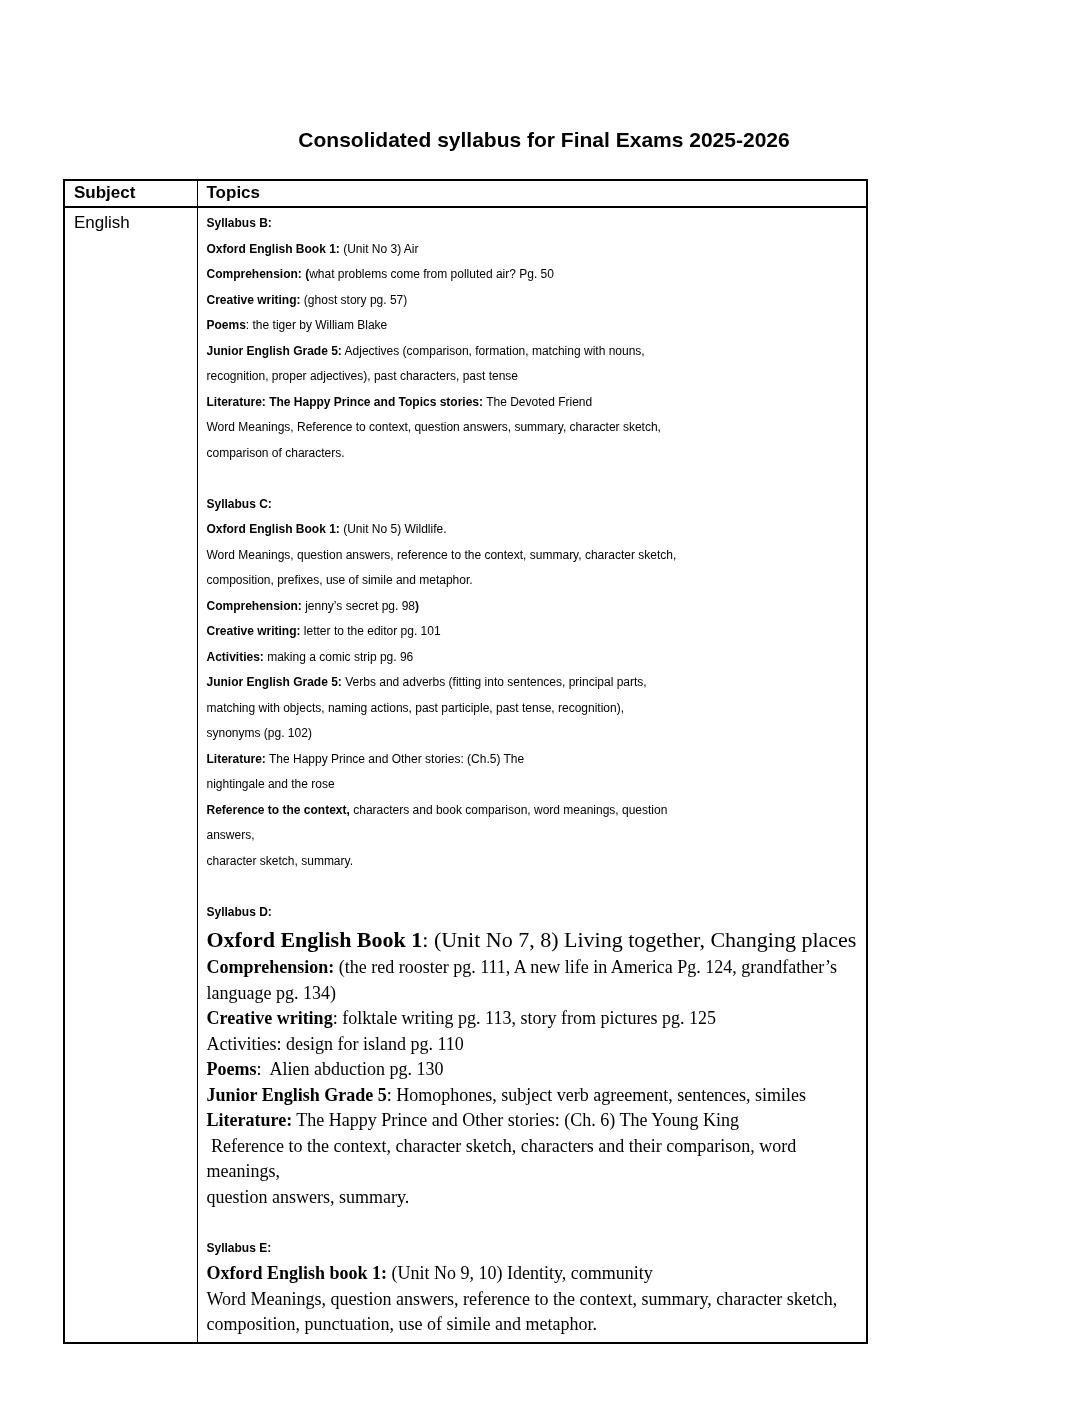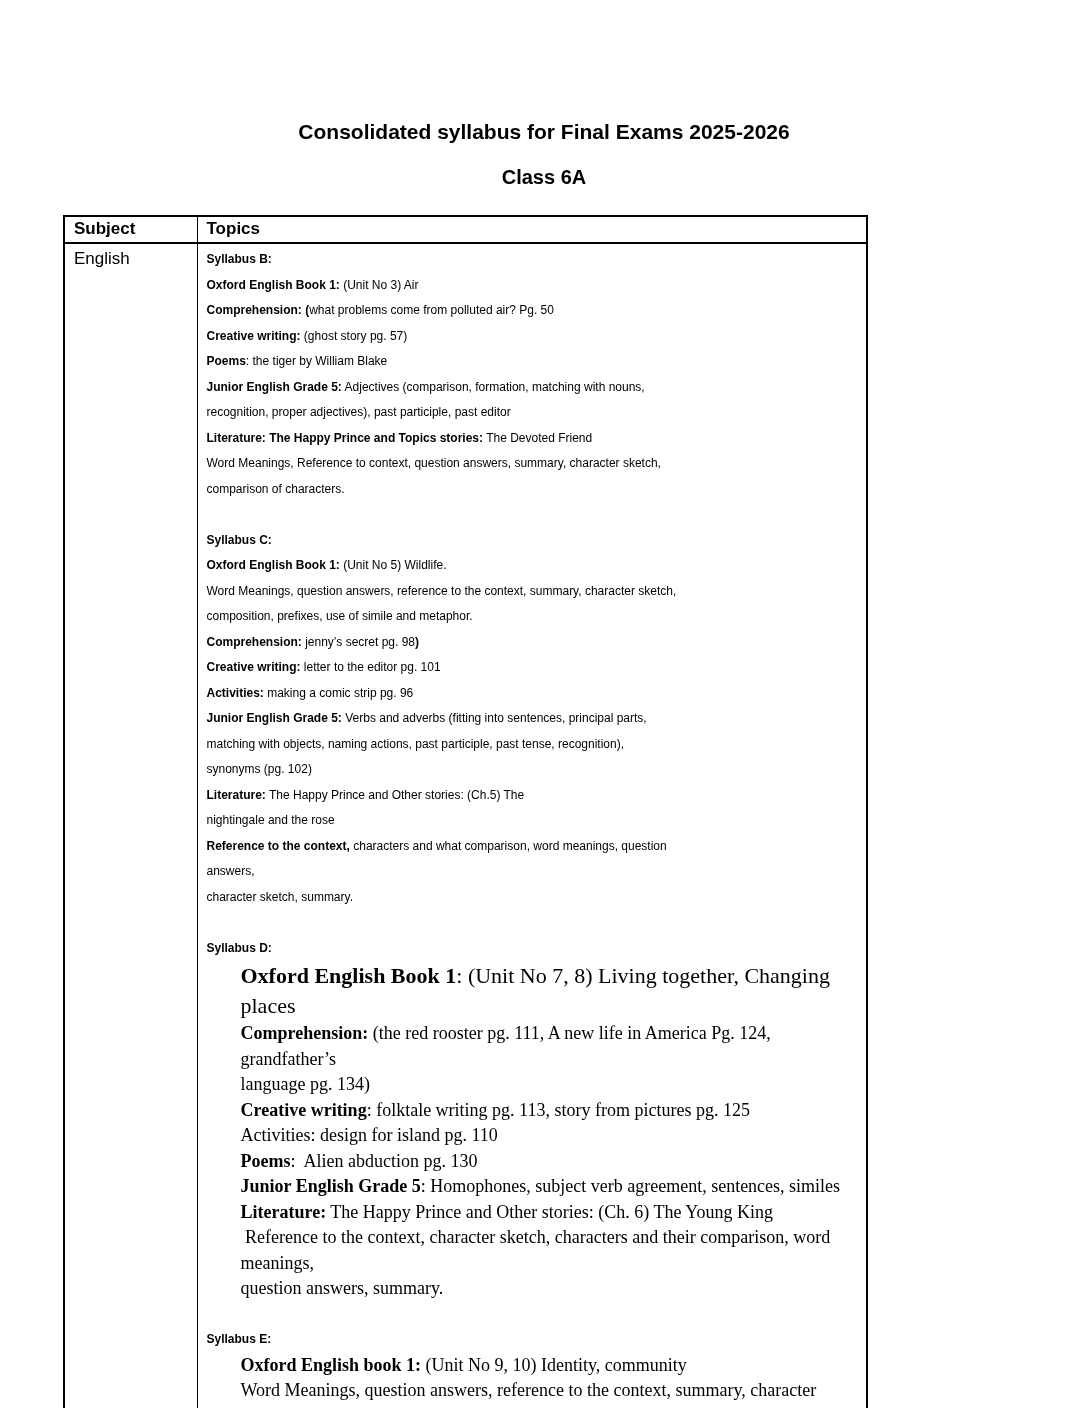--- a/index.html
+++ b/index.html
@@ -7,21 +7,21 @@
   body {
     width: 1088px; height: 1408px;
     background: #ffffff;
     color: #000000;
     font-family: "Liberation Sans", sans-serif;
     -webkit-font-smoothing: antialiased;
   }
   .page { position: relative; width: 1088px; height: 1408px; overflow: hidden; }
 
   .doc-title {
-    margin: 8px; padding-top: 110px;
+    margin: 16px; padding-top: 110px;
     text-align: center;
     font-size: 21px; font-weight: bold;
     line-height: 28px;
   }
   .doc-subtitle {
     margin: 18px 0 0 0;
     text-align: center;
     font-size: 20px; font-weight: bold;
     line-height: 26px;
   }
@@ -53,34 +53,32 @@
   .line {
     white-space: pre-wrap;
     font-size: 12px;
     line-height: 25.5px;
     min-height: 25.5px;
   }
   .line .b { font-weight: bold; }
   .line.serif {
     font-family: "Liberation Serif", serif;
     font-size: 18px;
-    margin-left: 34px;
   }
   .line.large {
     font-size: 22px;
     line-height: 30px;
     min-height: 30px;
   }
 </style>
 </head>
 <body>
 
 <div class="page">
   <h1 class="doc-title">Consolidated syllabus for Final Exams 2025-2026</h1>
-  <h2 class="doc-subtitle">Class 6A</h2>
 
   <table class="syllabus">
     <colgroup>
       <col class="c-subject">
       <col class="c-topics">
     </colgroup>
     <thead>
       <tr>
         <th>Subject</th>
         <th>Topics</th>
@@ -89,38 +87,38 @@
     <tbody>
       <tr>
         <td class="subject-cell">English</td>
         <td class="topics-cell">
             <div class="line"><span class="b">Syllabus B:</span></div>
             <div class="line"><span class="b">Oxford English Book 1:</span><span> (Unit No 3) Air</span></div>
             <div class="line"><span class="b">Comprehension: (</span><span>what problems come from polluted air? Pg. 50</span></div>
             <div class="line"><span class="b">Creative writing:</span><span> (ghost story pg. 57)</span></div>
             <div class="line"><span class="b">Poems</span><span>: the tiger by William Blake</span></div>
             <div class="line"><span class="b">Junior English Grade 5:</span><span> Adjectives (comparison, formation, matching with nouns,</span></div>
-            <div class="line"><span>recognition, proper adjectives), past participle, past editor</span></div>
+            <div class="line"><span>recognition, proper adjectives), past characters, past tense</span></div>
             <div class="line"><span class="b">Literature: The Happy Prince and Topics stories:</span><span> The Devoted Friend</span></div>
             <div class="line"><span>Word Meanings, Reference to context, question answers, summary, character sketch,</span></div>
             <div class="line"><span>comparison of characters.</span></div>
             <div class="line">&nbsp;</div>
             <div class="line"><span class="b">Syllabus C:</span></div>
             <div class="line"><span class="b">Oxford English Book 1:</span><span> (Unit No 5) Wildlife.</span></div>
             <div class="line"><span>Word Meanings, question answers, reference to the context, summary, character sketch,</span></div>
             <div class="line"><span>composition, prefixes, use of simile and metaphor.</span></div>
             <div class="line"><span class="b">Comprehension:</span><span> jenny’s secret pg. 98</span><span class="b">)</span></div>
             <div class="line"><span class="b">Creative writing:</span><span> letter to the editor pg. 101</span></div>
             <div class="line"><span class="b">Activities:</span><span> making a comic strip pg. 96</span></div>
             <div class="line"><span class="b">Junior English Grade 5:</span><span> Verbs and adverbs (fitting into sentences, principal parts,</span></div>
             <div class="line"><span>matching with objects, naming actions, past participle, past tense, recognition),</span></div>
             <div class="line"><span>synonyms (pg. 102)</span></div>
             <div class="line"><span class="b">Literature:</span><span> The Happy Prince and Other stories: (Ch.5) The</span></div>
             <div class="line"><span>nightingale and the rose</span></div>
-            <div class="line"><span class="b">Reference to the context,</span><span> characters and what comparison, word meanings, question</span></div>
+            <div class="line"><span class="b">Reference to the context,</span><span> characters and book comparison, word meanings, question</span></div>
             <div class="line"><span>answers,</span></div>
             <div class="line"><span>character sketch, summary.</span></div>
             <div class="line">&nbsp;</div>
             <div class="line"><span class="b">Syllabus D:</span></div>
             <div class="line serif large"><span class="b">Oxford English Book 1</span><span>: (Unit No 7, 8) Living together, Changing places</span></div>
             <div class="line serif"><span class="b">Comprehension:</span><span> (the red rooster pg. 111, A new life in America Pg. 124, grandfather’s</span></div>
             <div class="line serif"><span>language pg. 134)</span></div>
             <div class="line serif"><span class="b">Creative writing</span><span>: folktale writing pg. 113, story from pictures pg. 125</span></div>
             <div class="line serif"><span>Activities: design for island pg. 110</span></div>
             <div class="line serif"><span class="b">Poems</span><span>:  Alien abduction pg. 130</span></div>

